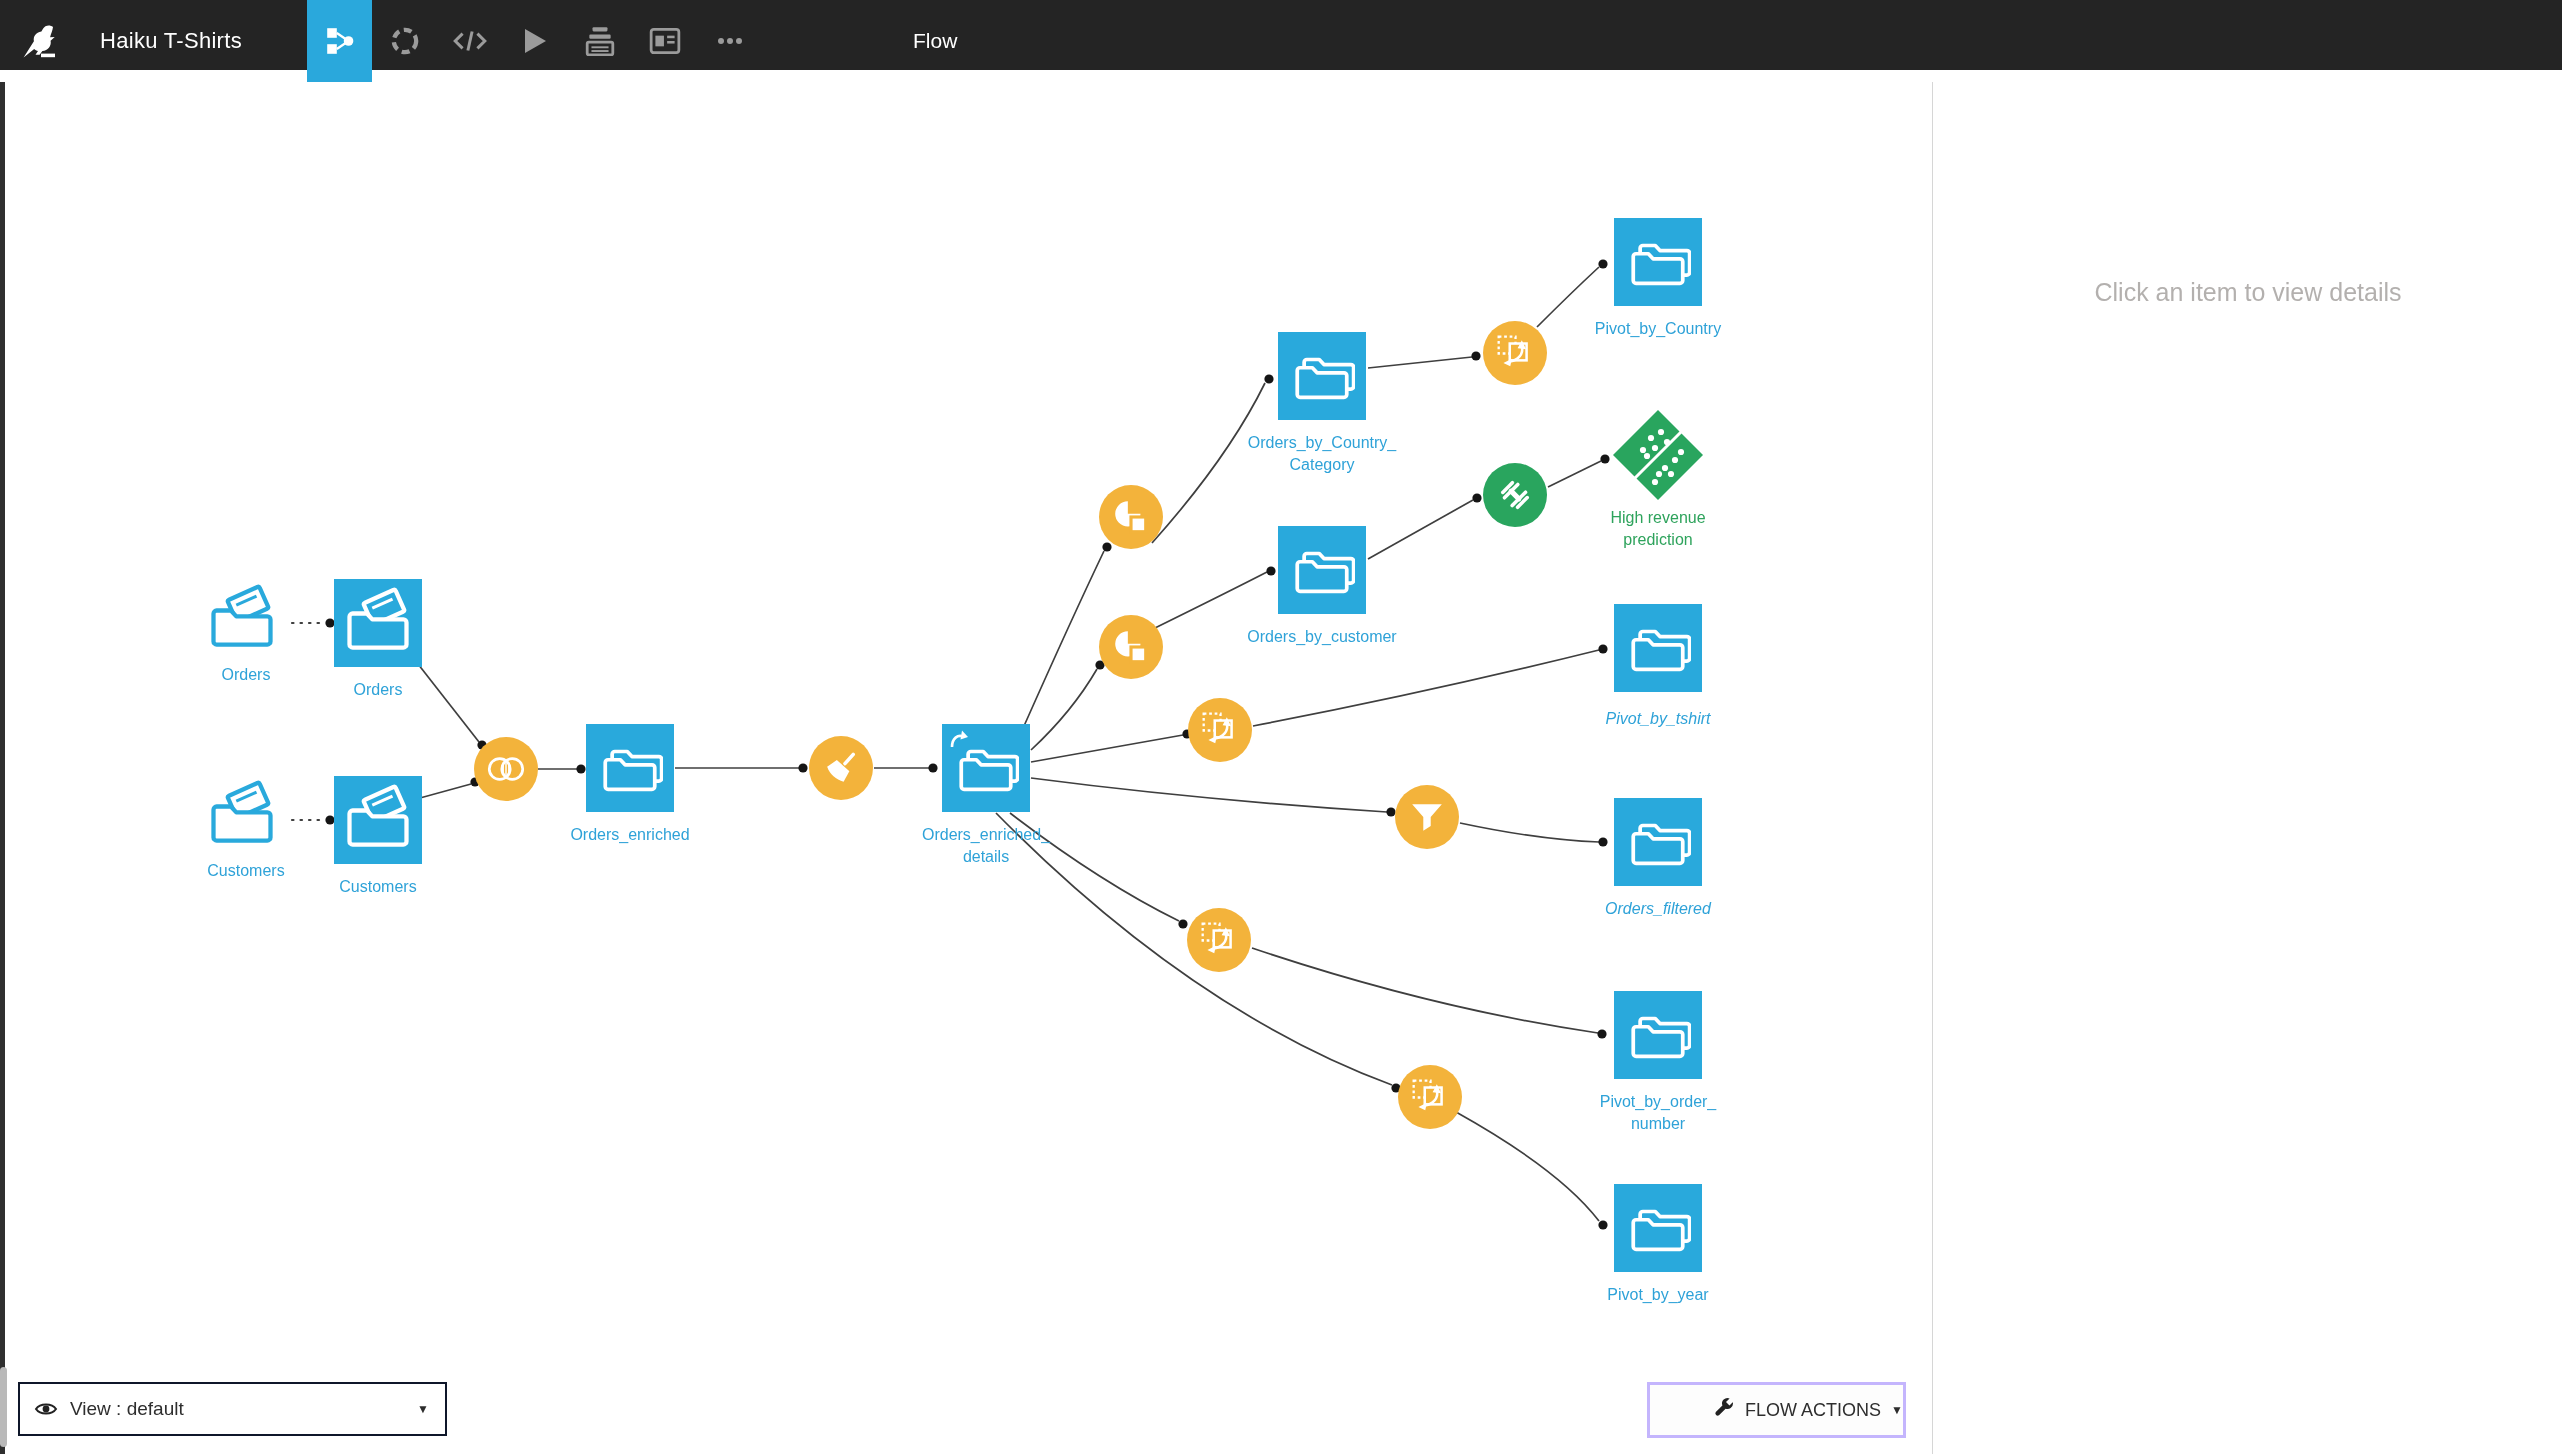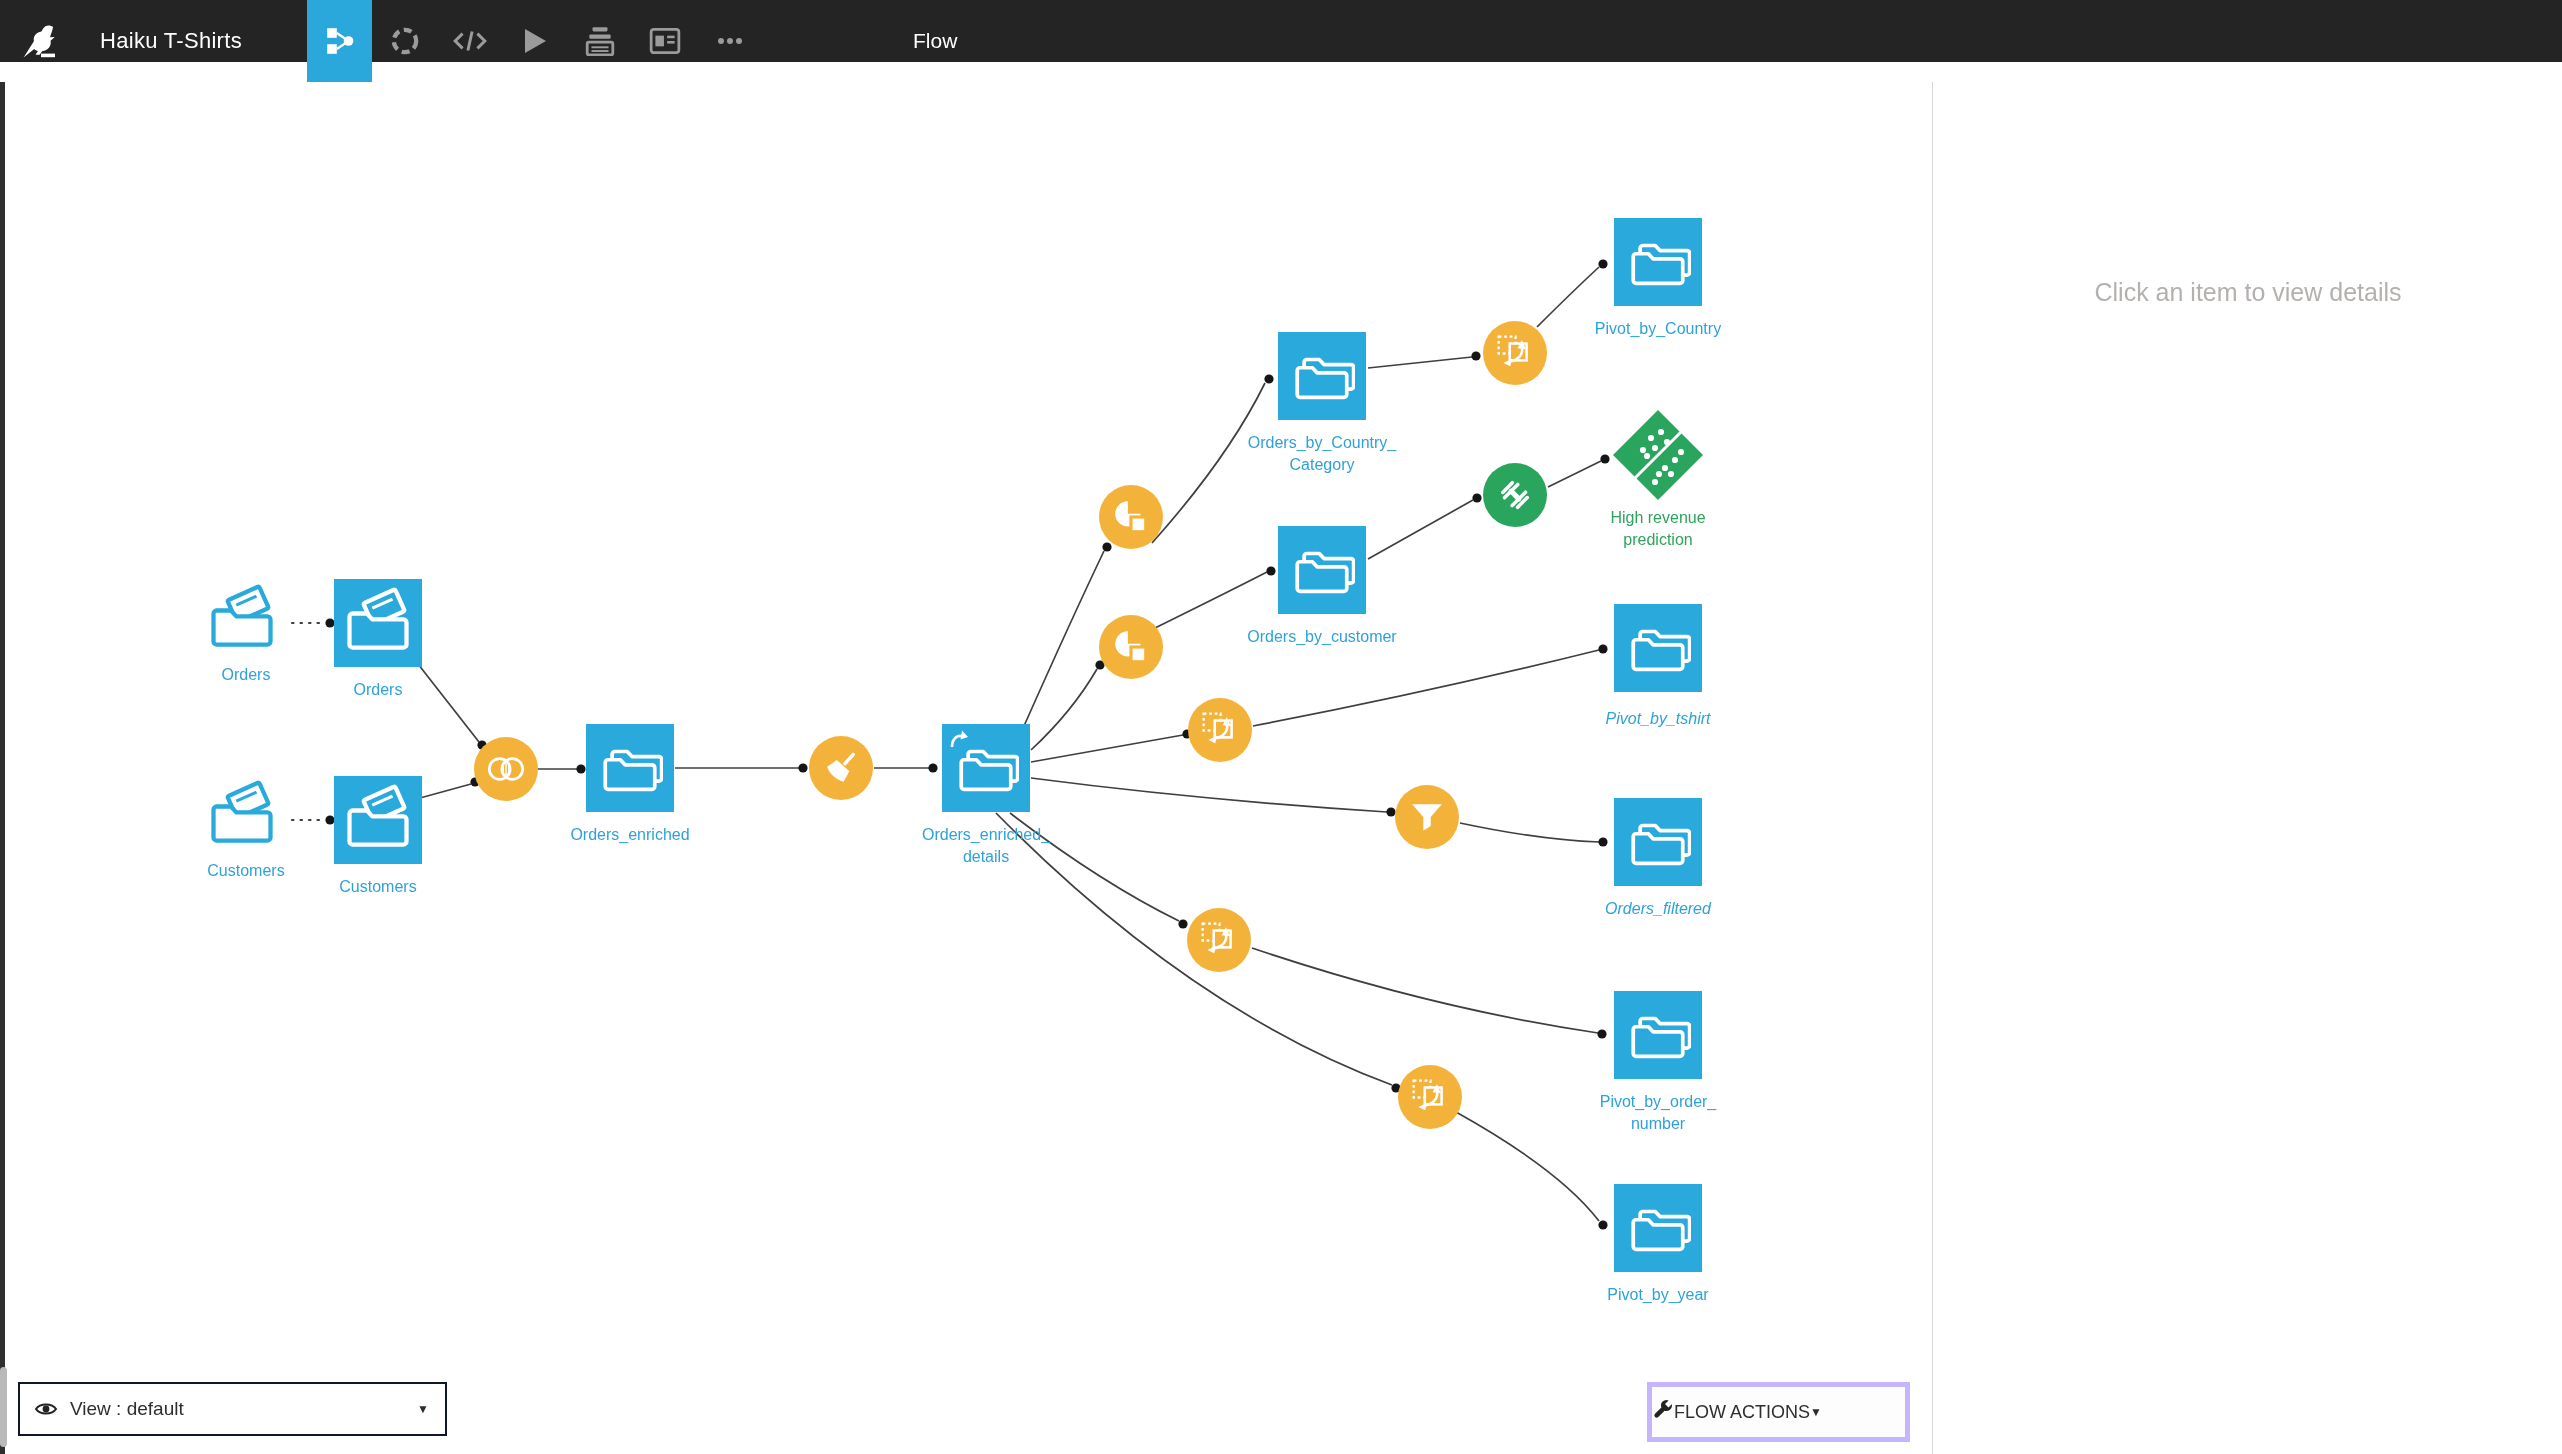--- a/index.html
+++ b/index.html
@@ -1,20 +1,20 @@
 <!DOCTYPE html>
 <html><head>
 <meta charset="utf-8">
 <style>
   html,body{margin:0;padding:0;}
   body{width:2562px;height:1454px;overflow:hidden;background:#fff;
        font-family:"Liberation Sans","DejaVu Sans",sans-serif;color:#2e2e2e;}
 
   
-  .header{position:absolute;left:0;top:0;width:2562px;height:62px;background:#242424;z-index:50;}
+  .header{position:absolute;left:0;top:0;width:2562px;height:70px;background:#242424;z-index:50;}
   .logo{position:absolute;left:20px;top:20px;width:44px;height:44px;cursor:pointer;}
   .project-title{position:absolute;left:100px;top:0;height:82px;line-height:82px;
     color:#fff;font-size:22px;font-weight:400;letter-spacing:.3px;cursor:pointer;}
   .nav-tabs{position:absolute;left:307px;top:0;height:82px;display:flex;}
   .nav-tab{width:65px;height:82px;display:flex;align-items:center;justify-content:center;cursor:pointer;}
   .nav-tab.active{background:#2AA8DC;}
   .flow-label{position:absolute;left:913px;top:0;height:82px;line-height:82px;color:#fff;font-size:21px;}
   .flow-caret{position:absolute;left:937px;top:72px;width:0;height:0;
     border-left:10px solid transparent;border-right:10px solid transparent;border-bottom:10px solid #fff;}
   .right-tools{position:absolute;right:0;top:0;height:82px;}
@@ -61,21 +61,21 @@
     border-left:1px solid #d6d6d6;z-index:40;}
   .panel-placeholder{display:block;margin-top:196px;text-align:center;font-size:25px;color:#b3b0ae;}
 
   
   .view-box{position:absolute;left:18px;top:1382px;width:425px;height:50px;background:#fff;
     border:2px solid #0f172a;display:flex;align-items:center;z-index:45;cursor:pointer;}
   .view-box .eye{margin-left:14px;display:flex;}
   .view-box .txt{font-size:19px;margin-left:12px;flex:1;}
   .view-box .caret{margin-right:16px;}
   .flow-actions{position:absolute;left:1647px;top:1382px;width:253px;height:50px;background:#fdfdfd;
-    border:5px solid #c4b5fd;display:flex;align-items:center;justify-content:flex-start;
+    border:3px solid #c4b5fd;display:flex;align-items:center;justify-content:flex-end;gap:10px;
     font-size:18px;z-index:45;cursor:pointer;}
 
   
   .left-strip{position:absolute;left:0;top:82px;width:5px;height:1372px;background:#2f2f2f;z-index:44;}
   .left-thumb{position:absolute;left:0;top:1367px;width:7px;height:80px;background:#b9b9b9;border-radius:4px;z-index:46;}
 </style>
 </head>
 <body>
 
 <div class="header">

